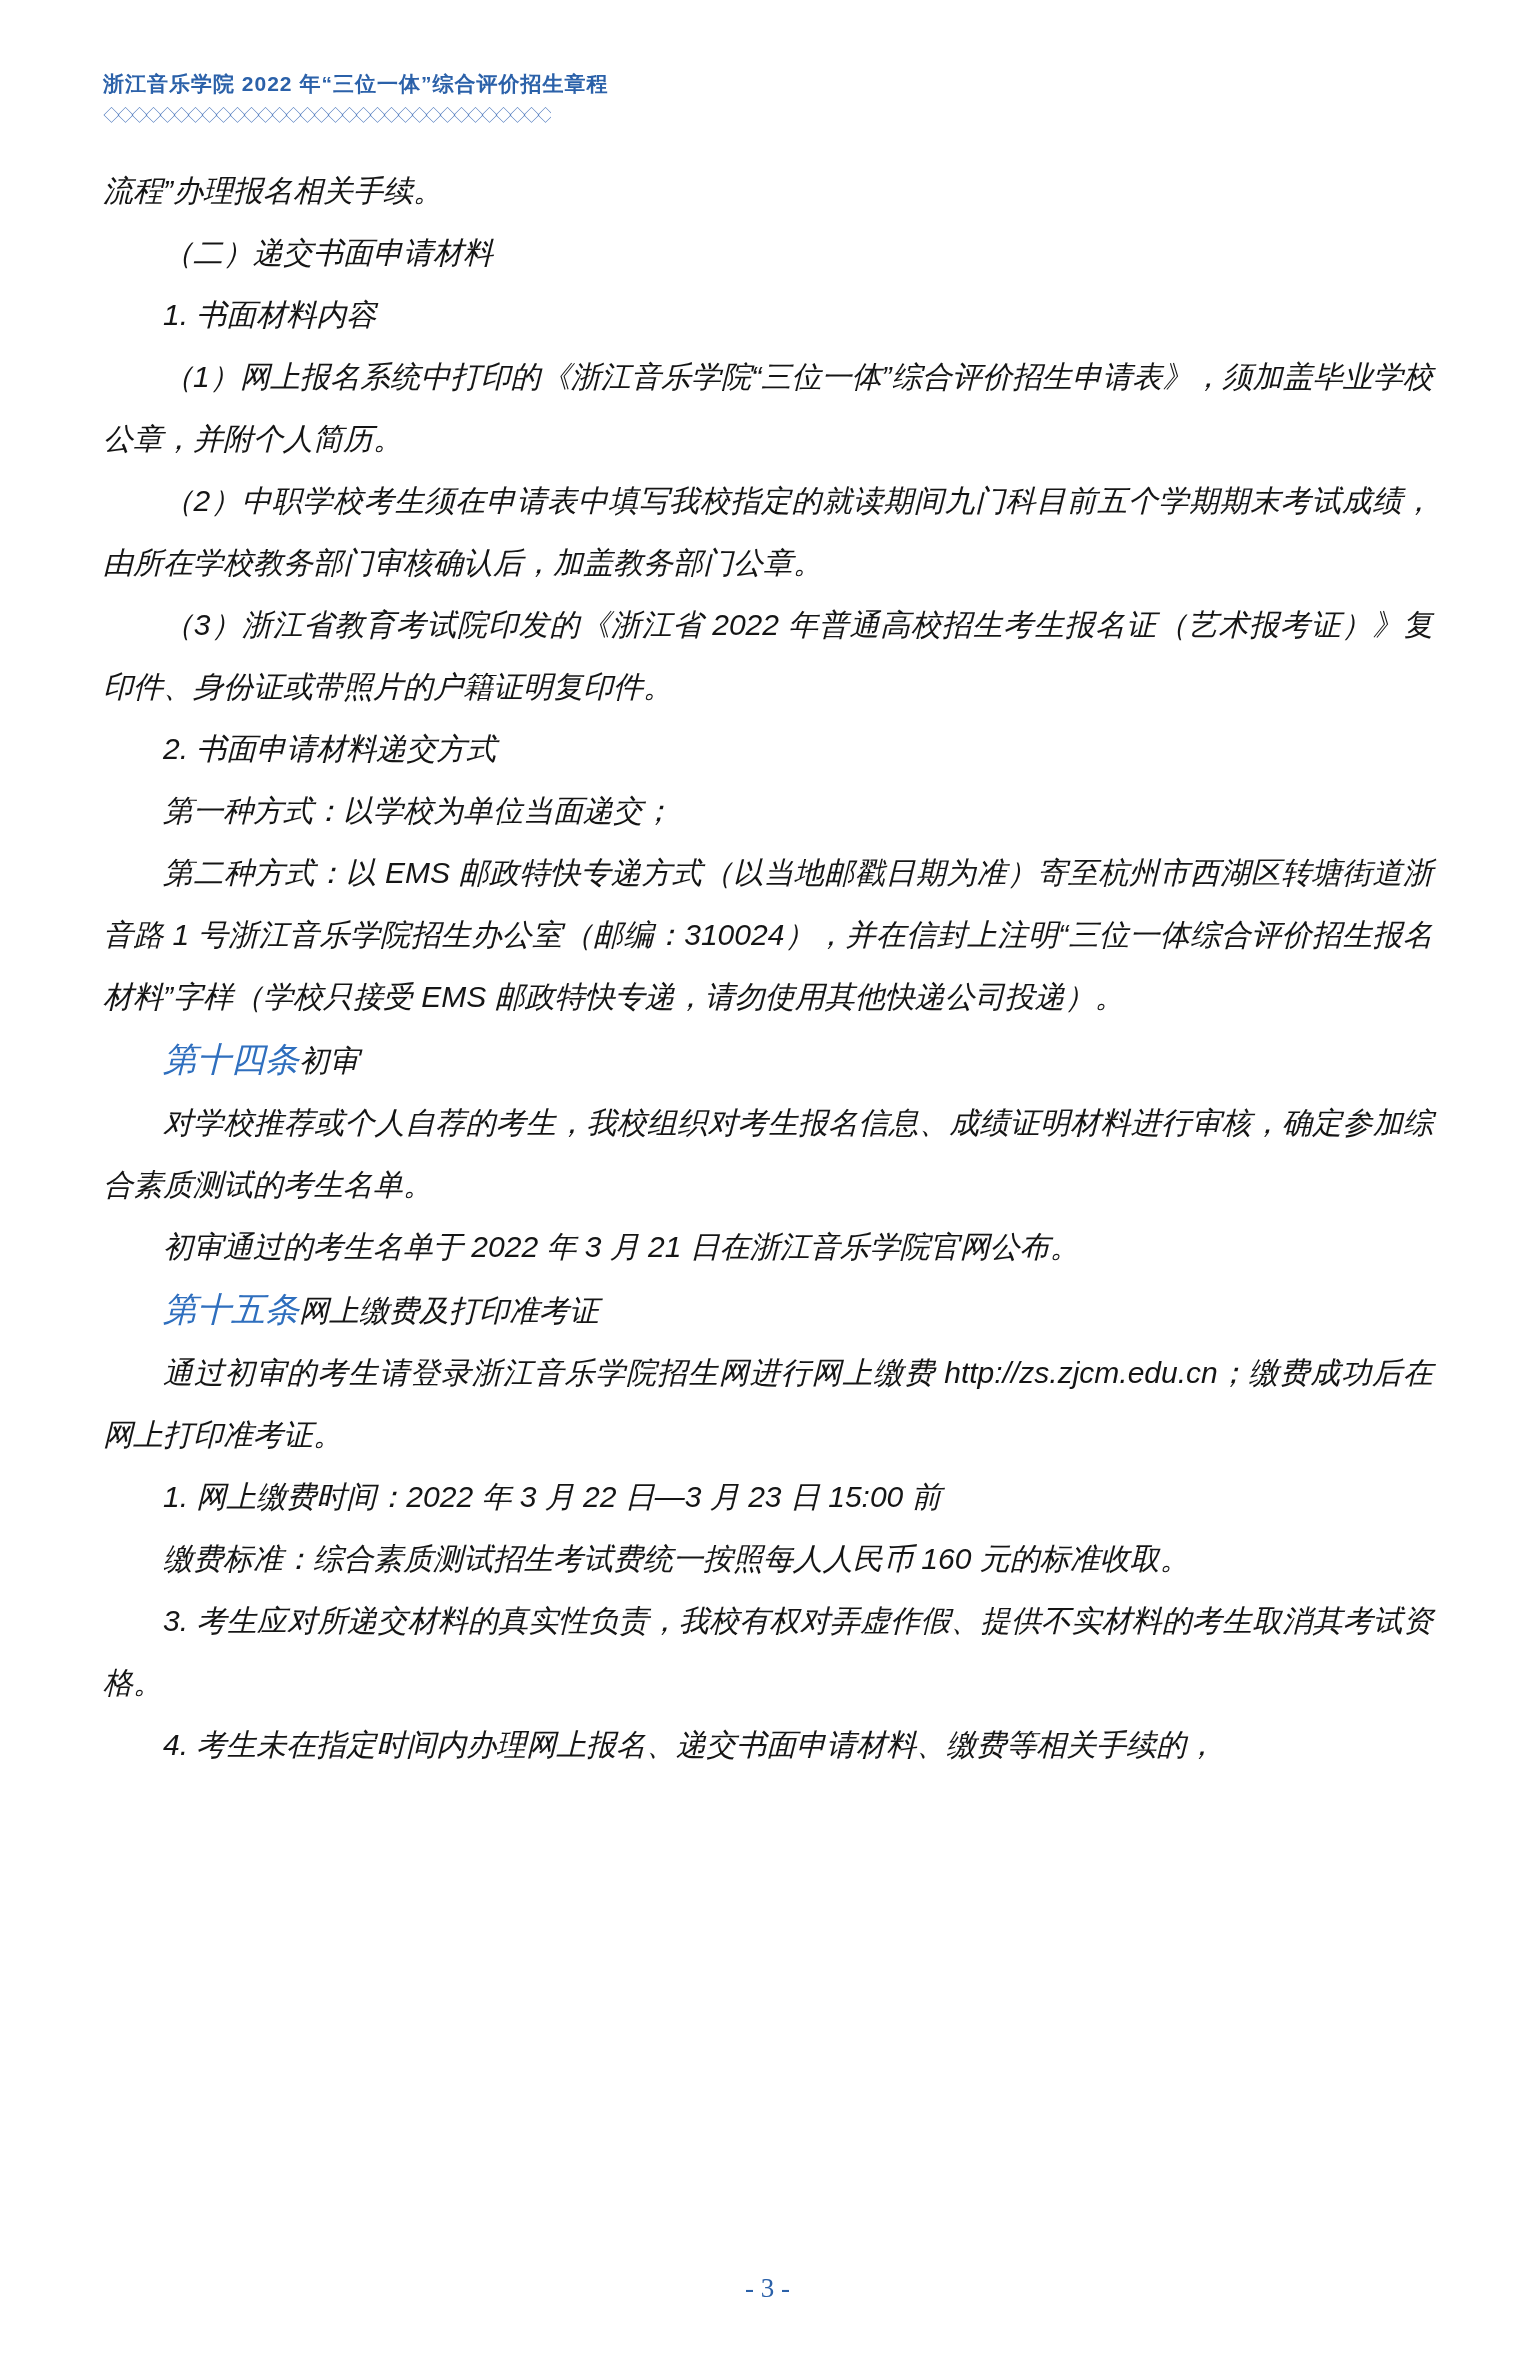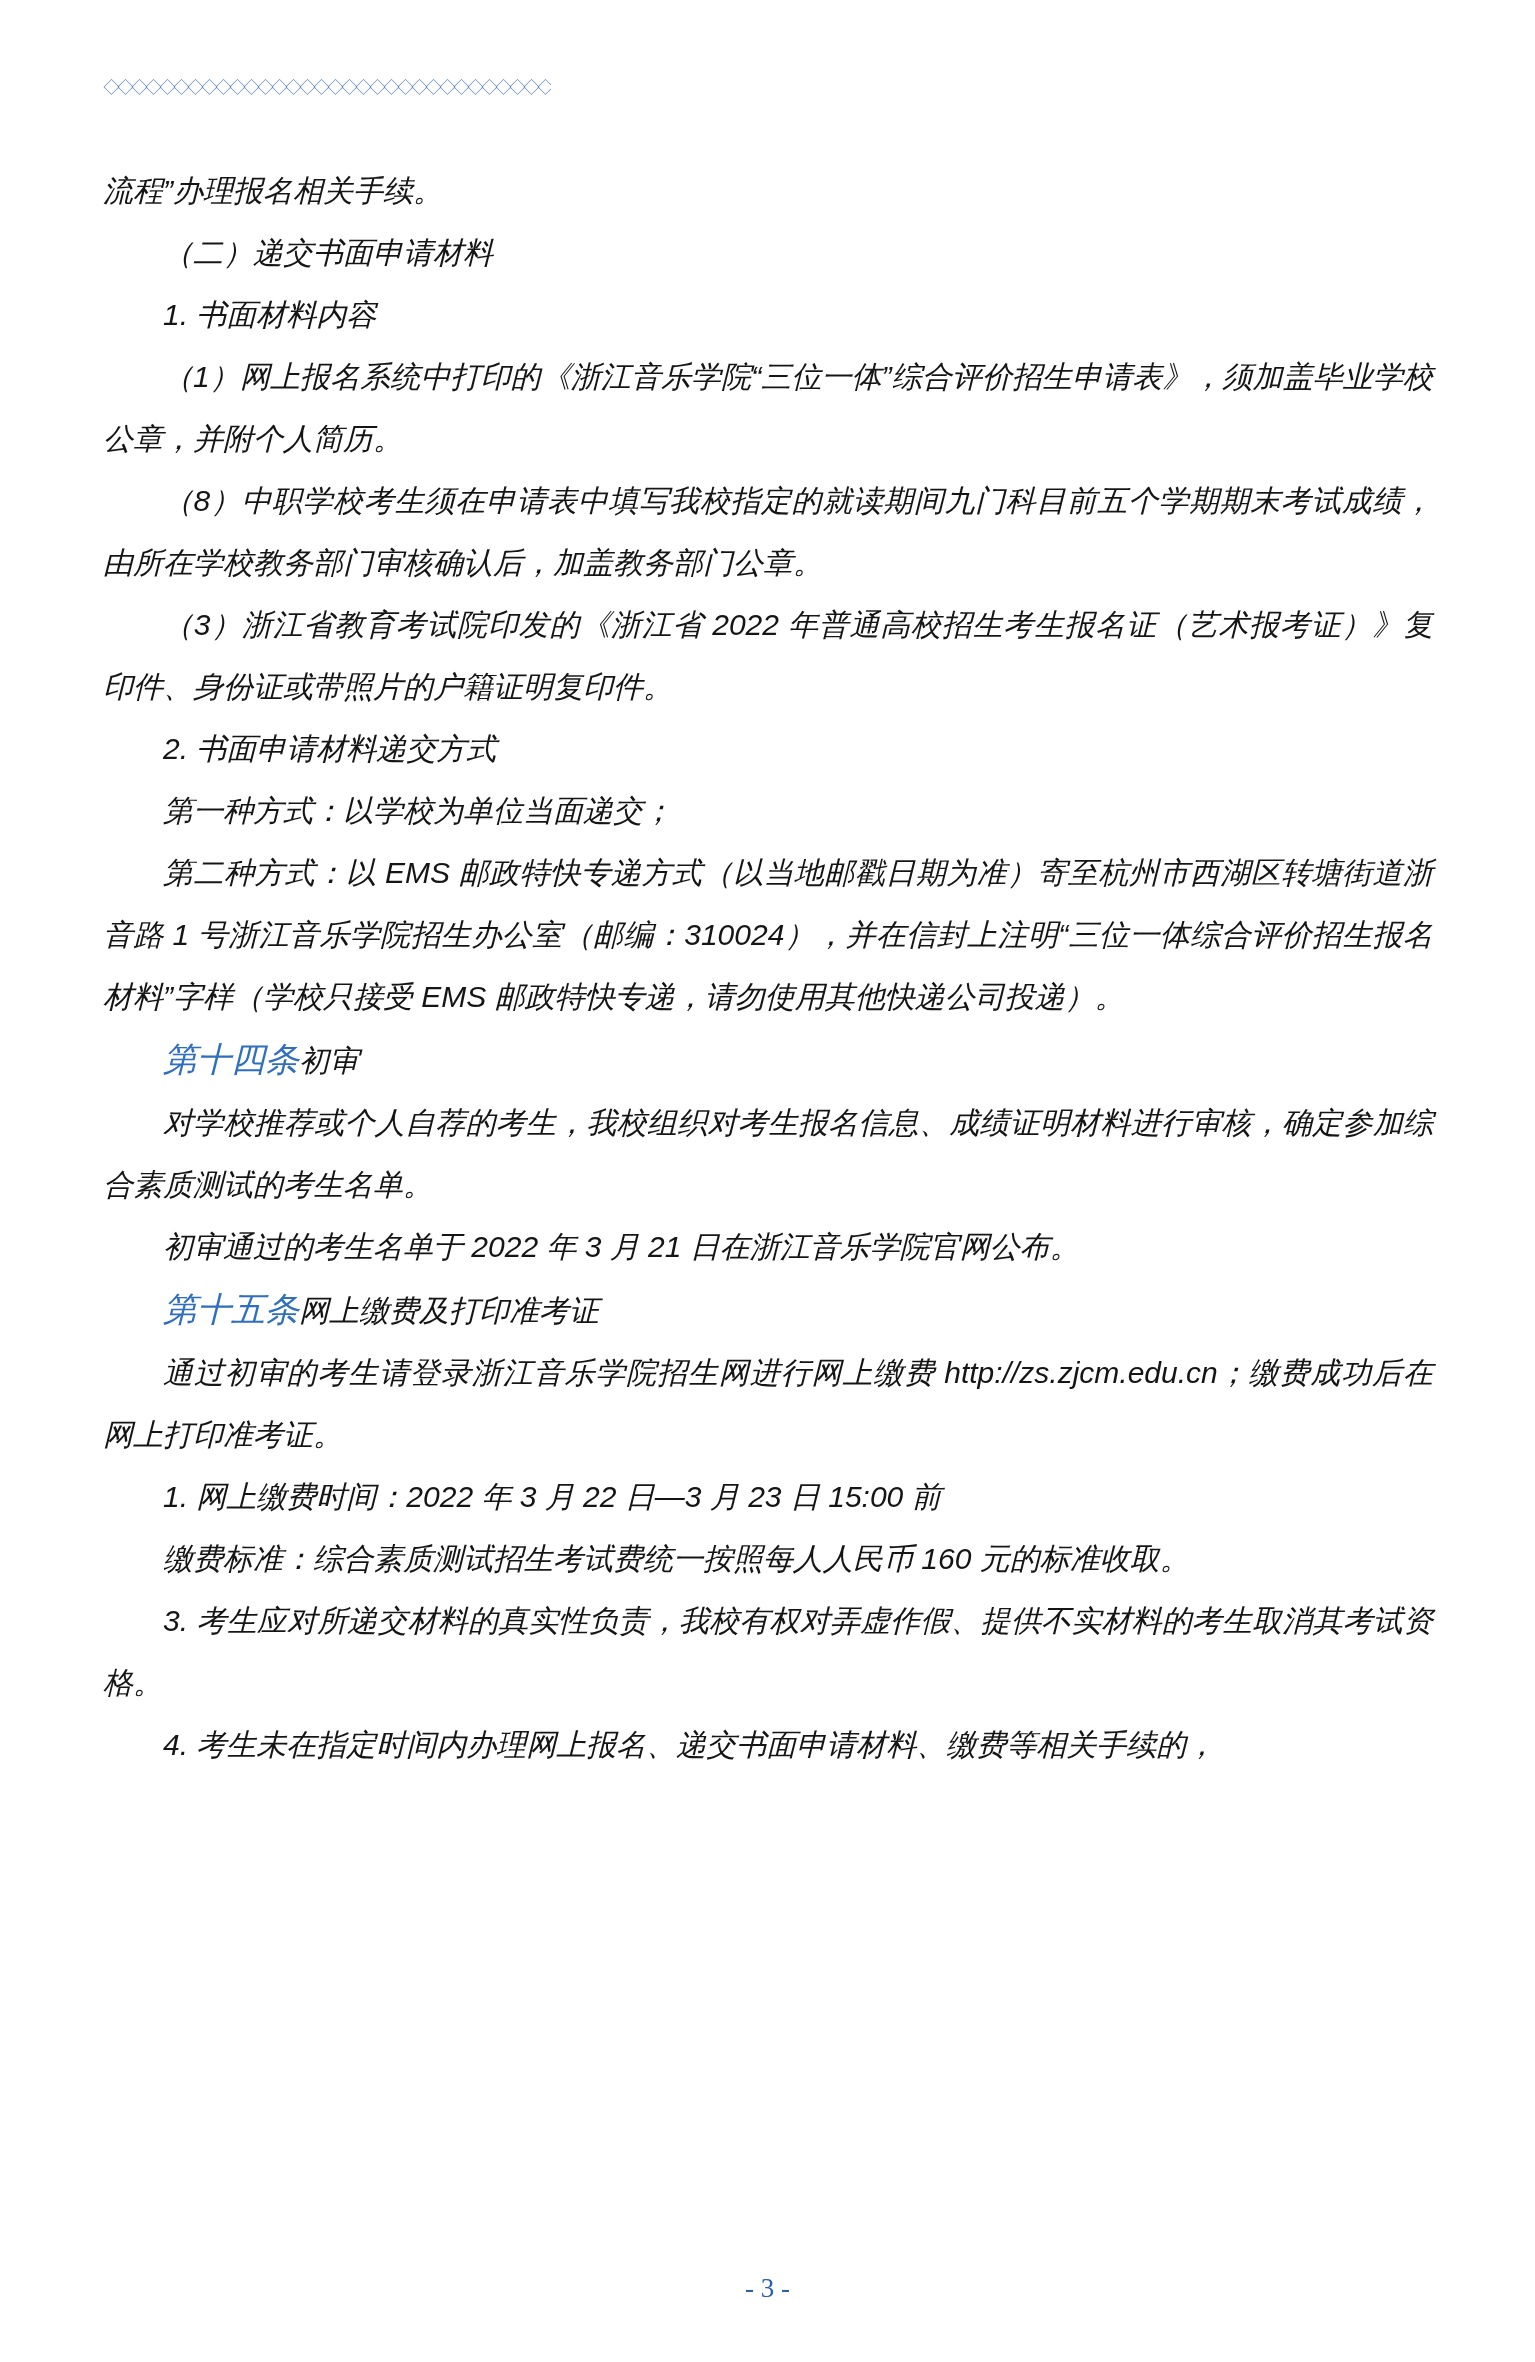--- a/index.html
+++ b/index.html
@@ -71,29 +71,30 @@
     font-size: 27px;
     font-family: "Liberation Serif", serif;
   }
 </style>
 </head>
 <body>
 
 <div class="page">
 
   <div class="header">
+    <div class="header-title">浙江音乐学院 2022 年“三位一体”综合评价招生章程</div>
     <div class="divider">◇◇◇◇◇◇◇◇◇◇◇◇◇◇◇◇◇◇◇◇◇◇◇◇◇◇◇◇◇◇◇◇◇◇◇◇◇◇◇◇◇◇◇◇◇◇◇◇</div>
   </div>
 
   <div class="content">
     <p class="no-indent">流程”办理报名相关手续。</p>
     <p>（二）递交书面申请材料</p>
     <p>1. 书面材料内容</p>
     <p>（1）网上报名系统中打印的《浙江音乐学院“三位一体”综合评价招生申请表》，须加盖毕业学校公章，并附个人简历。</p>
-    <p>（8）中职学校考生须在申请表中填写我校指定的就读期间九门科目前五个学期期末考试成绩，由所在学校教务部门审核确认后，加盖教务部门公章。</p>
+    <p>（2）中职学校考生须在申请表中填写我校指定的就读期间九门科目前五个学期期末考试成绩，由所在学校教务部门审核确认后，加盖教务部门公章。</p>
     <p>（3）浙江省教育考试院印发的《浙江省 2022 年普通高校招生考生报名证（艺术报考证）》复印件、身份证或带照片的户籍证明复印件。</p>
     <p>2. 书面申请材料递交方式</p>
     <p>第一种方式：以学校为单位当面递交；</p>
     <p>第二种方式：以 EMS 邮政特快专递方式（以当地邮戳日期为准）寄至杭州市西湖区转塘街道浙音路 1 号浙江音乐学院招生办公室（邮编：310024），并在信封上注明“三位一体综合评价招生报名材料”字样（学校只接受 EMS 邮政特快专递，请勿使用其他快递公司投递）。</p>
 
     <p>
       <span class="sec-num">第十四条</span><span class="sec-title">初审</span>
     </p>
 
     <p>对学校推荐或个人自荐的考生，我校组织对考生报名信息、成绩证明材料进行审核，确定参加综合素质测试的考生名单。</p>

